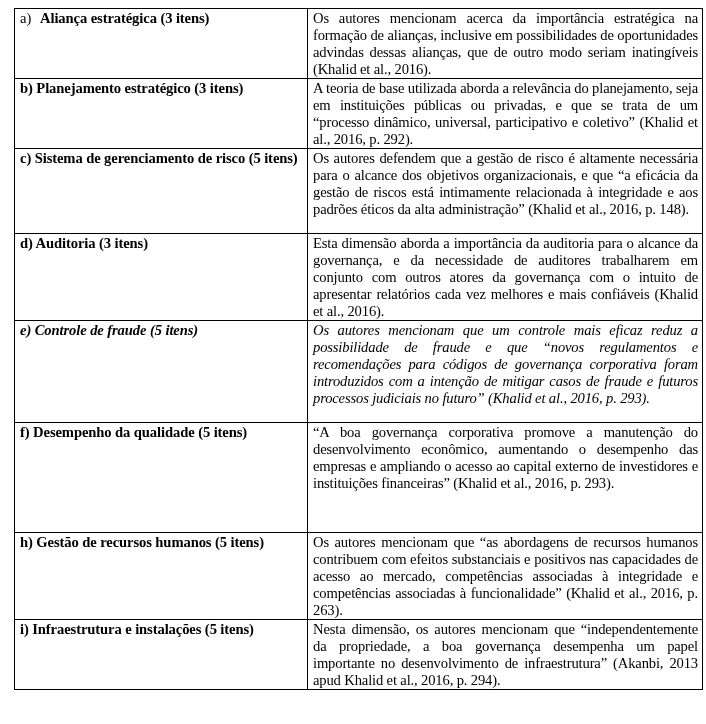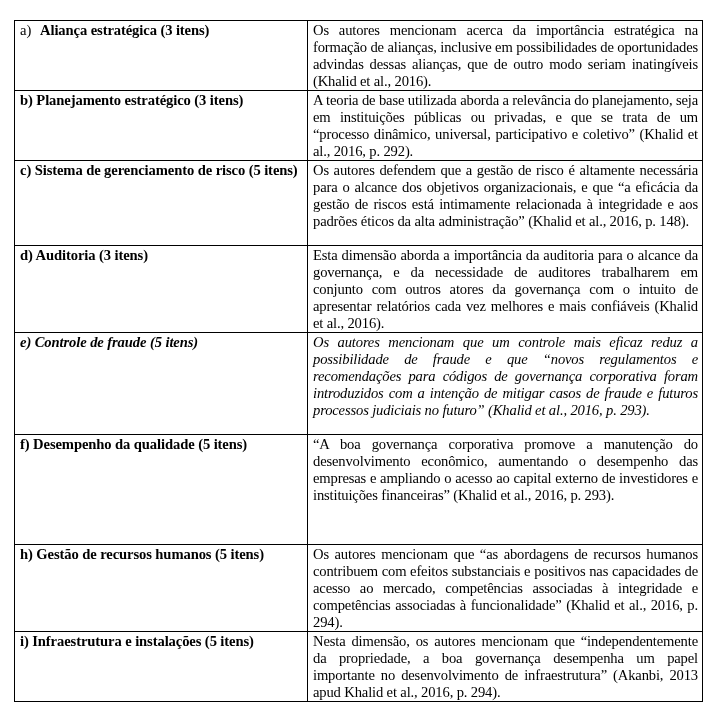--- a/index.html
+++ b/index.html
@@ -11,21 +11,21 @@
       width: 706px;
       height: 724px;
       position: relative;
       overflow: hidden;
       font-family: "Liberation Serif", "DejaVu Serif", serif;
       color: #000000;
     }
     table.dims {
       position: absolute;
       left: 14px;
-      top: 20px;
+      top: 8px;
       width: 689px;
       border-collapse: collapse;
       table-layout: fixed;
     }
     table.dims td {
       border: 1px solid #000000;
       vertical-align: top;
       font-size: 14.6px;
       line-height: 17px;
       padding: 1px 4px 0 5px;
@@ -79,20 +79,20 @@
     <tr class="r-e">
       <td class="dim">e) Controle de fraude (5 itens)</td>
       <td class="desc">Os autores mencionam que um controle mais eficaz reduz a possibilidade de fraude e que “novos regulamentos e recomendações para códigos de governança corporativa foram introduzidos com a intenção de mitigar casos de fraude e futuros processos judiciais no futuro” (Khalid et al., 2016, p. 293).</td>
     </tr>
     <tr class="r-f">
       <td class="dim">f) Desempenho da qualidade (5 itens)</td>
       <td class="desc">“A boa governança corporativa promove a manutenção do desenvolvimento econômico, aumentando o desempenho das empresas e ampliando o acesso ao capital externo de investidores e instituições financeiras” (Khalid et al., 2016, p. 293).</td>
     </tr>
     <tr class="r-h">
       <td class="dim">h) Gestão de recursos humanos (5 itens)</td>
-      <td class="desc">Os autores mencionam que “as abordagens de recursos humanos contribuem com efeitos substanciais e positivos nas capacidades de acesso ao mercado, competências associadas à integridade e competências associadas à funcionalidade” (Khalid et al., 2016, p. 294).</td>
+      <td class="desc">Os autores mencionam que “as abordagens de recursos humanos contribuem com efeitos substanciais e positivos nas capacidades de acesso ao mercado, competências associadas à integridade e competências associadas à funcionalidade” (Khalid et al., 2016, p. 263).</td>
     </tr>
     <tr class="r-i">
       <td class="dim">i) Infraestrutura e instalações (5 itens)</td>
       <td class="desc">Nesta dimensão, os autores mencionam que “independentemente da propriedade, a boa governança desempenha um papel importante no desenvolvimento de infraestrutura” (Akanbi, 2013 apud Khalid et al., 2016, p. 294).</td>
     </tr>
   </tbody>
 </table>
 
 </body></html>

